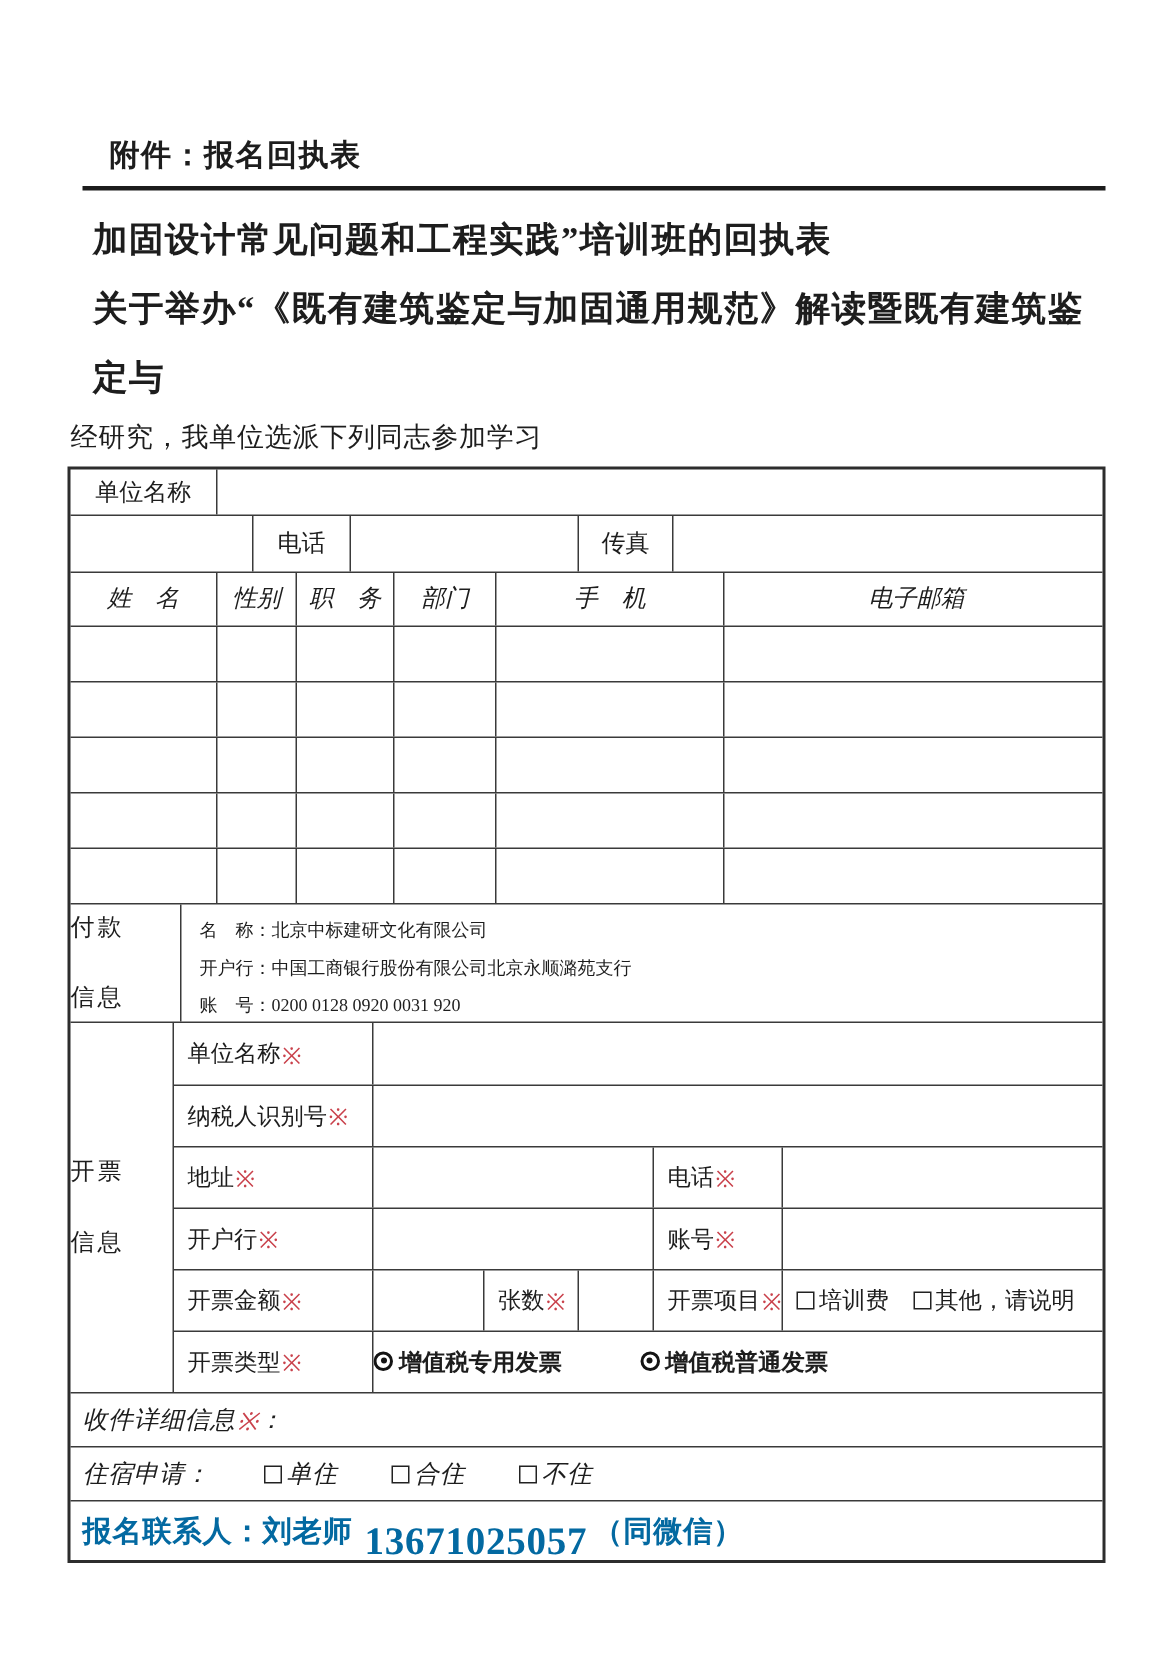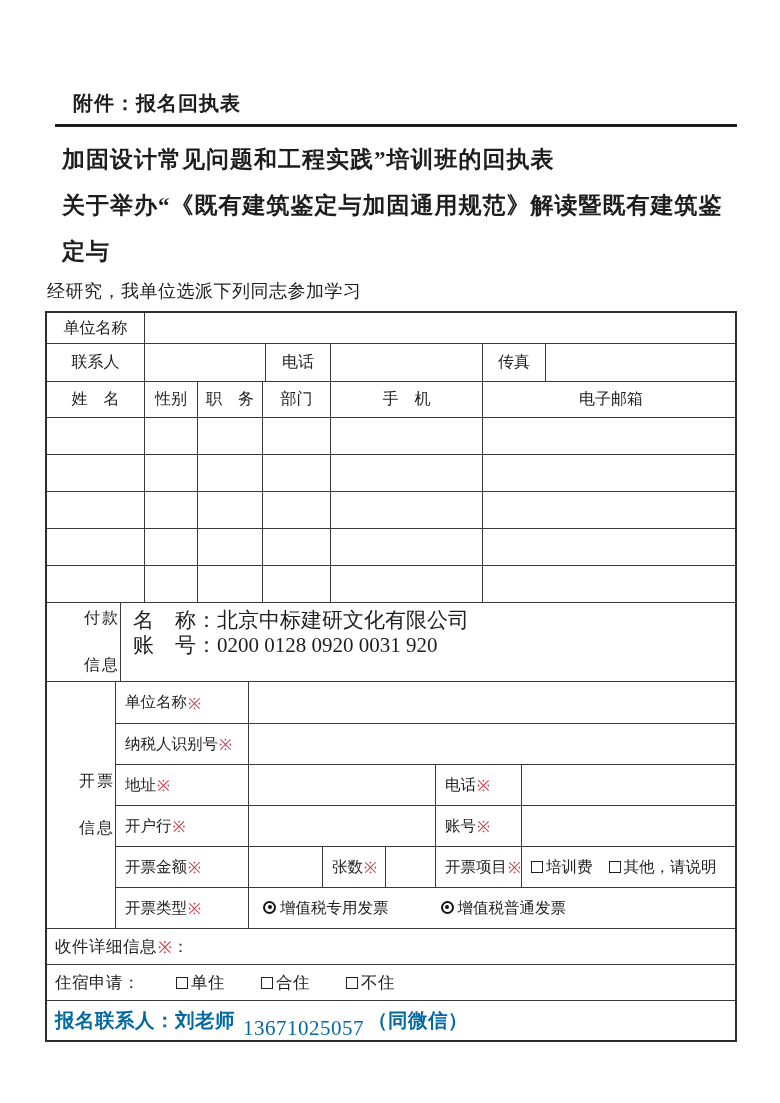--- a/index.html
+++ b/index.html
@@ -59,21 +59,21 @@
     overflow: hidden;
     flex: 0 0 auto;
   }
   .td:first-child { border-left: none; }
   .td.center { justify-content: center; }
   .td.pad { padding-left: 9px; }
   .grow { flex: 1 1 auto; }
 
   
   .h30 { height: 30px; }
-  .h36 { height: 36px; }
+  .h36 { height: 36px; font-style: italic; }
   .h37 { height: 37px; }
   .h38 { height: 38px; }
   .h40 { height: 40px; }
   .h41 { height: 41px; }
   .h79 { height: 79px; }
 
   
   .w97  { width: 97px; }
   .w121 { width: 121px; }
   .w65  { width: 65px; }
@@ -89,29 +89,29 @@
   .w214 { width: 214px; }
   .w74  { width: 74px; }
   .w50  { width: 50px; }
 
   
   .section { display: flex; border-top: 1px solid #3a3a3a; }
   .section-label {
     width: 73px;
     display: flex;
     flex-direction: column;
-    align-items: flex-end;
+    align-items: flex-start;
     justify-content: center;
     gap: 26px;
     letter-spacing: 2px;
   }
   .section-body { flex: 1 1 auto; border-left: 1px solid #3a3a3a; }
   .section-body .tr:first-child { border-top: none; }
 
-  .payment-body { padding: 5px 0 0 12px; line-height: 25px; font-size: 21px; }
+  .payment-body { padding: 5px 0 0 12px; line-height: 25px; font-size: 12px; }
 
   .invoice-label {
     font-family: "Liberation Sans", sans-serif;
     font-size: 15.5px;
   }
   .req { color: #c9414b; padding-left: 1px; }
 
   
   .cbx {
     display: inline-block;
@@ -150,23 +150,23 @@
 
   .footer-row {
     color: #0369a1;
     font-weight: 700;
     font-family: "Liberation Sans", sans-serif;
     font-size: 19.5px;
     letter-spacing: 0.5px;
   }
   .footer-phone {
     font-family: "Liberation Serif", serif;
-    font-weight: 400;
+    font-weight: 700;
     margin: 15px 4px 0 8px;
-    font-size: 21px;
+    font-size: 26px;
   }
 </style>
 </head>
 <body>
 
 <div class="page">
 
   <div class="attach-title-wrap">
     <div class="attach-title">附件：报名回执表</div>
   </div>
@@ -179,21 +179,20 @@
   <div class="intro">经研究，我单位选派下列同志参加学习</div>
 
   <div class="form-table">
 
     <div class="tr h30">
       <div class="td w97 center">单位名称</div>
       <div class="td grow"></div>
     </div>
 
     <div class="tr h38">
-      <div class="td w97 center">联系人</div>
       <div class="td w121"></div>
       <div class="td w65 center">电话</div>
       <div class="td w152"></div>
       <div class="td w63 center">传真</div>
       <div class="td w194"></div>
     </div>
 
     <div class="tr h36">
       <div class="td w97 center">姓　名</div>
       <div class="td w53 center">性别</div>
@@ -244,20 +243,21 @@
       <div class="td w257"></div>
     </div>
 
     <div class="section h79">
       <div class="section-label">
         <div>付款</div>
         <div>信息</div>
       </div>
       <div class="section-body payment-body">
         <div>名　称：北京中标建研文化有限公司</div>
+        <div>开户行：中国工商银行股份有限公司北京永顺潞苑支行</div>
         <div>账　号：0200 0128 0920 0031 920</div>
       </div>
     </div>
 
     <div class="section">
       <div class="section-label">
         <div>开票</div>
         <div>信息</div>
       </div>
       <div class="section-body">
@@ -323,21 +323,21 @@
             <span class="opt"><span class="cbx"></span><span>培训费</span></span>
             <span class="opt"><span class="cbx"></span><span>其他，请说明</span></span>
           </div>
         </div>
 
         <div class="tr h41">
           <div class="td w132 pad invoice-label">
             <span>开票类型</span>
               <span class="req">※</span>
           </div>
-          <div class="td grow" style="padding-left:14px;">
+          <div class="td grow" style="padding-left:0;font-weight:bold;">
             <span class="opt radio-opt"><span class="radio"></span><span>增值税专用发票</span></span>
             <span class="opt radio-opt"><span class="radio"></span><span>增值税普通发票</span></span>
           </div>
         </div>
 
       </div>
     </div>
 
     <div class="tr h36">
       <div class="td grow fullrow">

